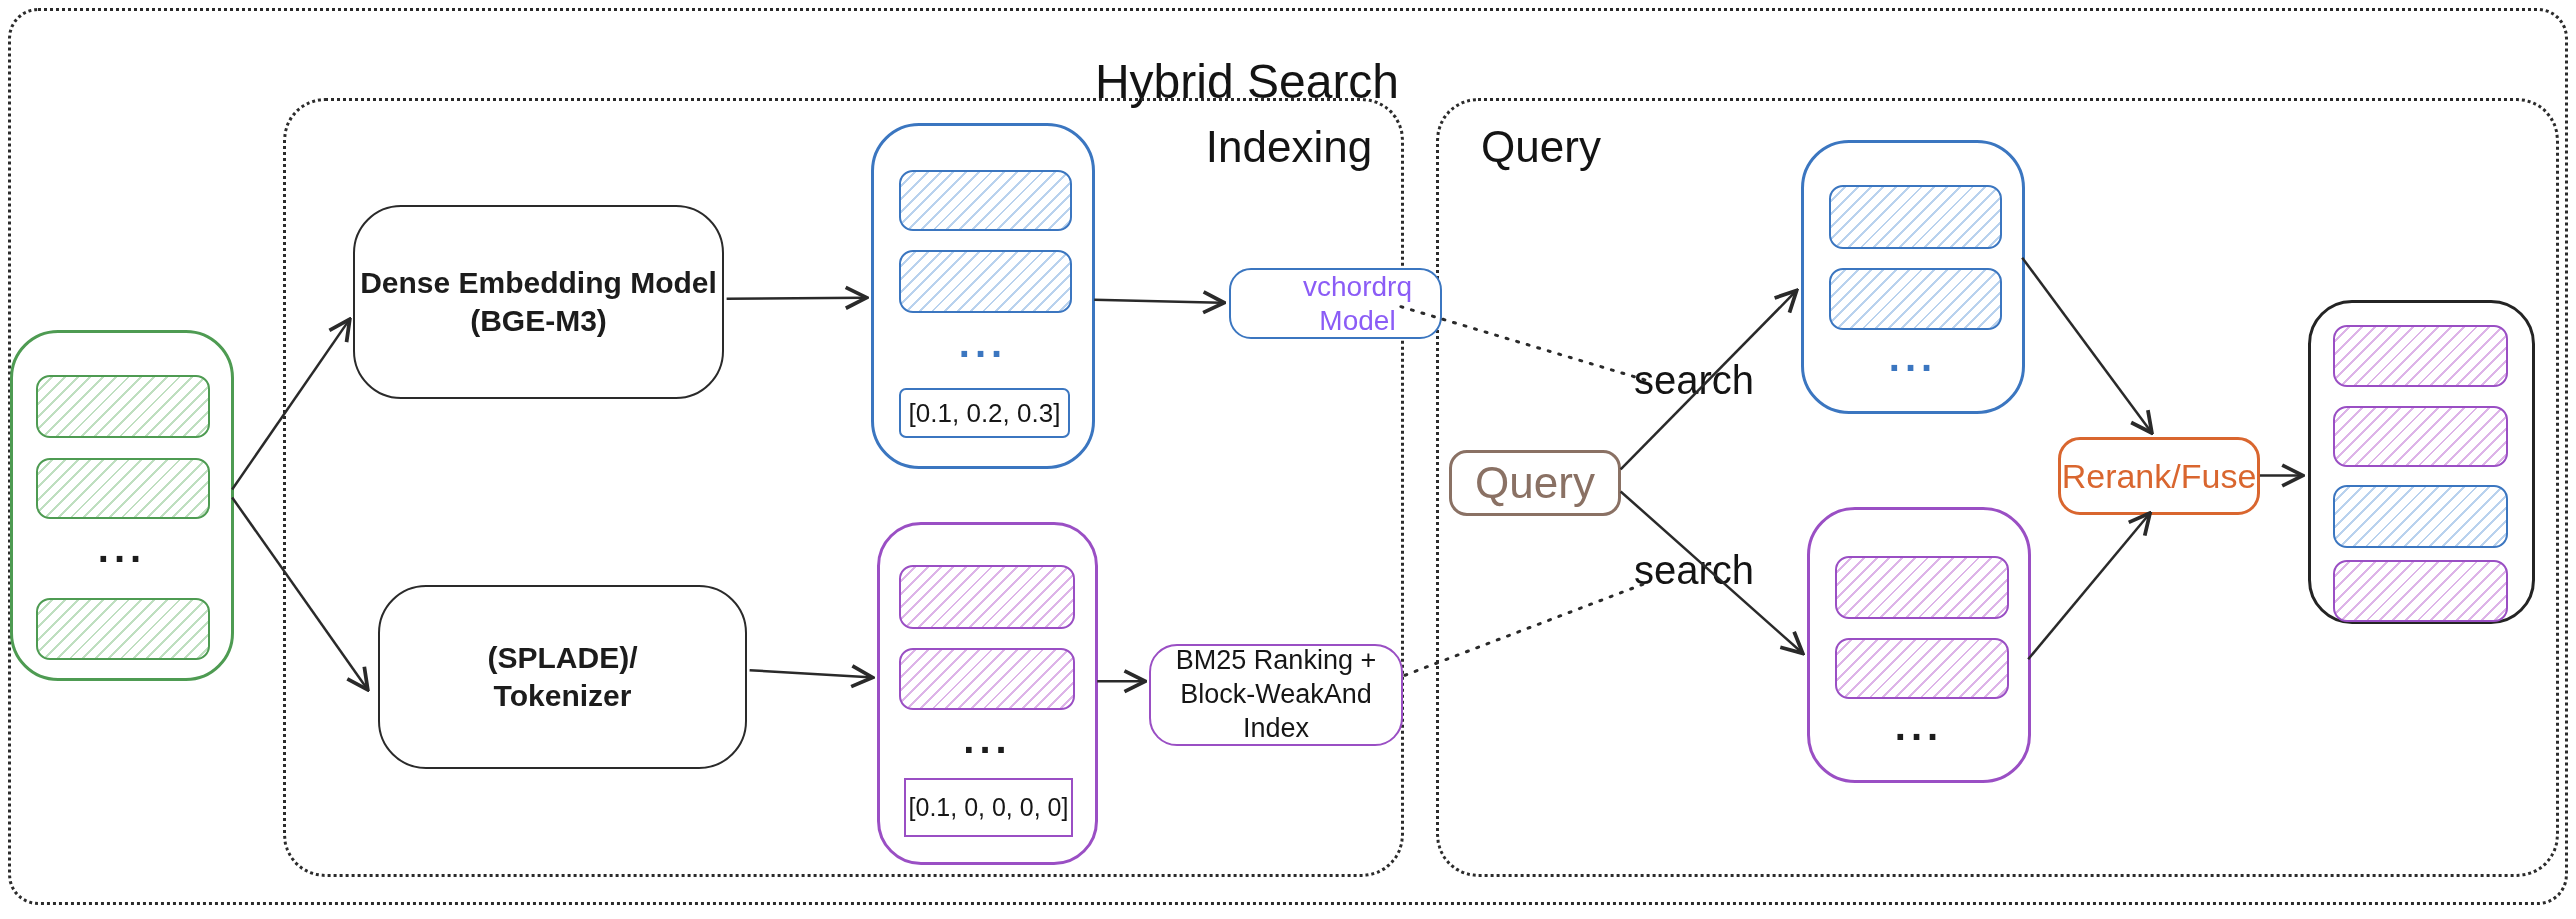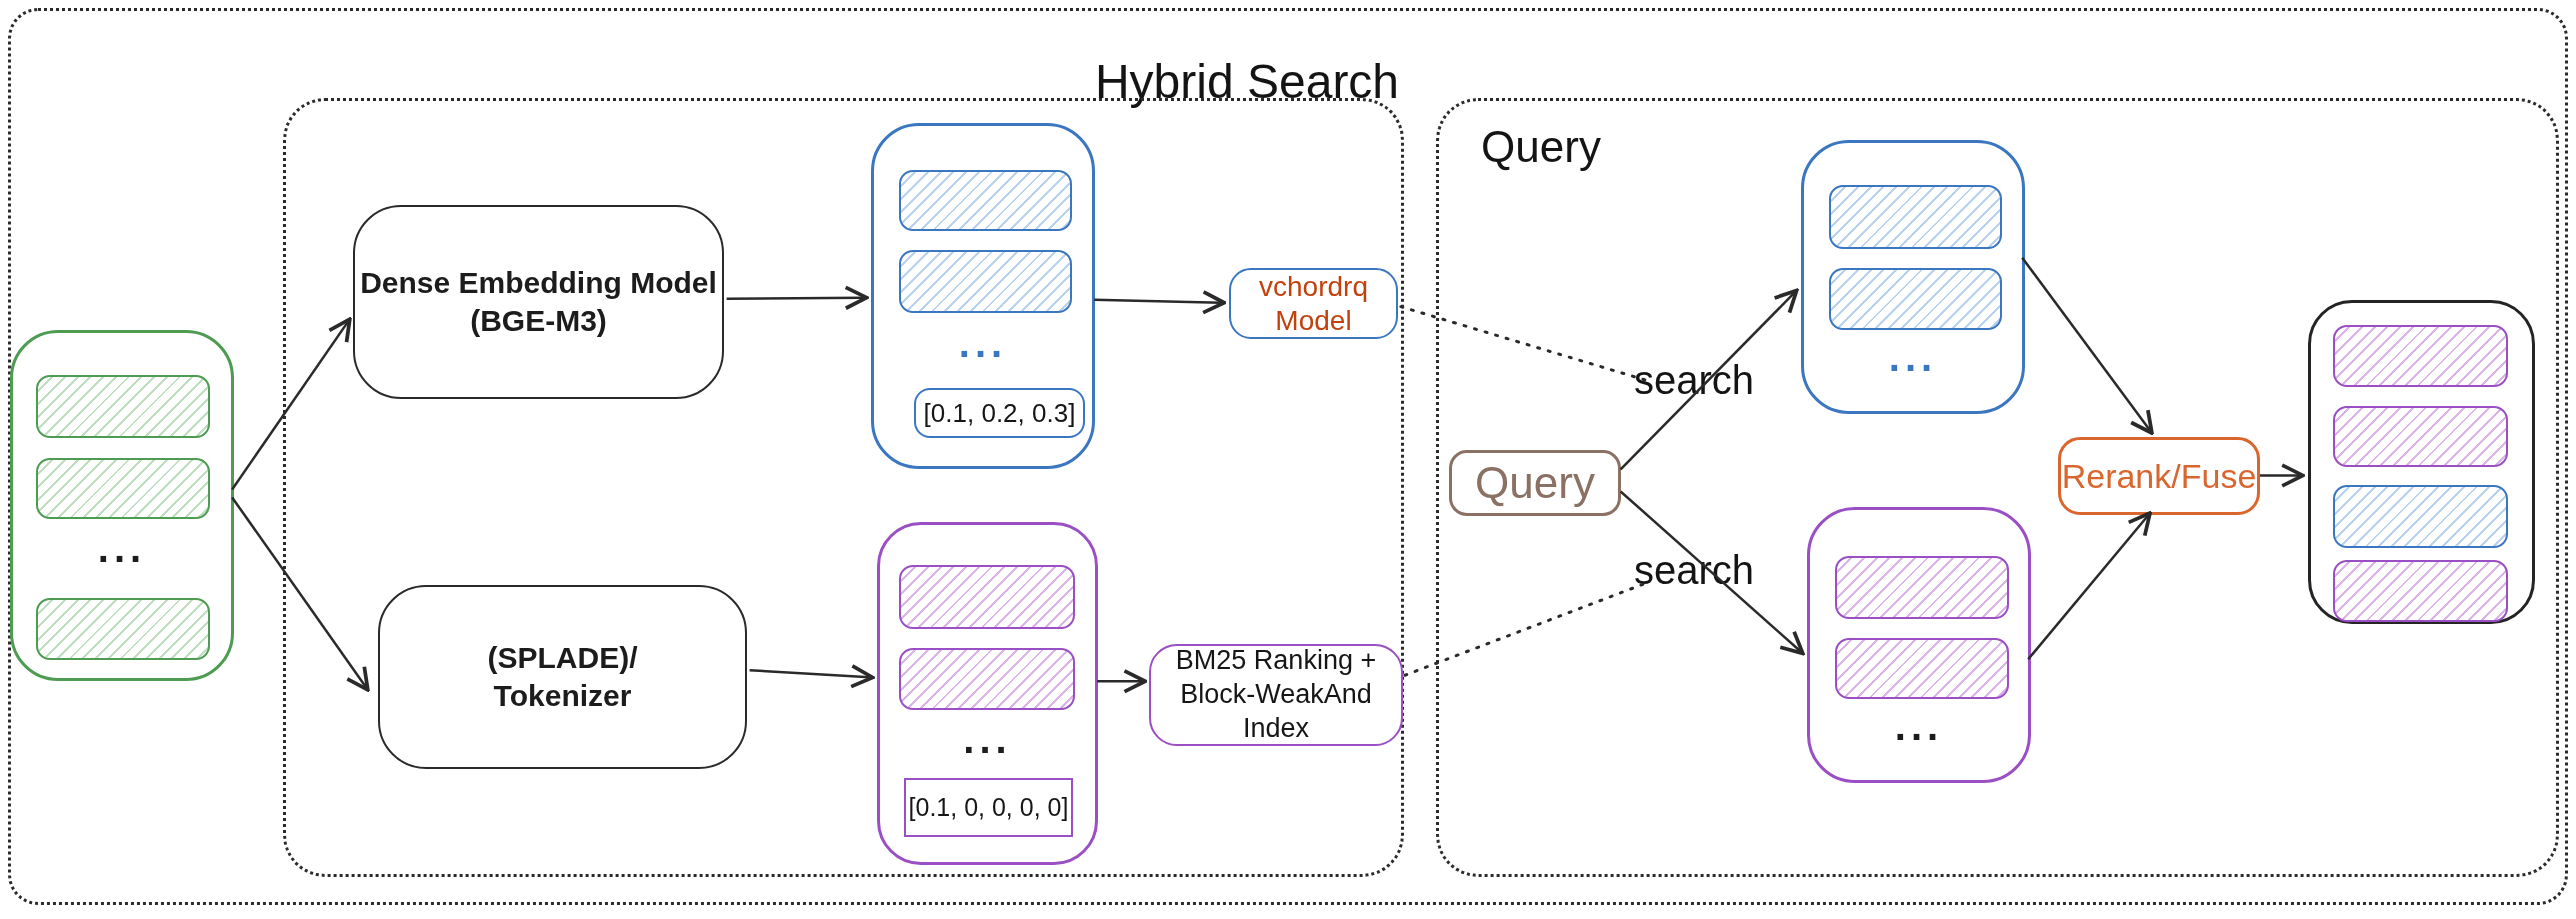--- a/index.html
+++ b/index.html
@@ -97,20 +97,21 @@
 </head>
 <body>
 
 <div id="canvas">
 
   <div class="panel" style="left:8px;top:8px;width:2554px;height:891px;border-radius:30px;"></div>
 
   <div class="big-label" style="left:1047px;top:14px;width:400px;font-size:48px;margin-top:40px;">Hybrid Search</div>
 
   <div class="panel" style="left:283px;top:98px;width:1115px;height:773px;border-radius:42px;"></div>
+  <div class="big-label" style="left:1169px;top:122px;width:240px;">Indexing</div>
 
   <div class="panel" style="left:1436px;top:98px;width:1117px;height:773px;border-radius:42px;"></div>
   <div class="big-label" style="left:1461px;top:122px;width:160px;">Query</div>
 
   <div class="stack" style="left:10px;top:330px;width:218px;height:345px;border:3px solid var(--green,#4e9b52);">
     <div class="row green" style="left:23px;top:42px;width:170px;height:59px;"></div>
     <div class="row green" style="left:23px;top:125px;width:170px;height:57px;"></div>
     <div class="ellipsis" style="top:195px;color:#1c1c1c;">...</div>
     <div class="row green" style="left:23px;top:265px;width:170px;height:58px;"></div>
   </div>
@@ -122,24 +123,24 @@
 
   <div class="node model-node" style="left:378px;top:585px;width:365px;height:180px;">
     <div>(SPLADE)/</div>
     <div>Tokenizer</div>
   </div>
 
   <div class="stack" style="left:871px;top:123px;width:218px;height:340px;border:3px solid var(--blue,#3b76c0);">
     <div class="row blue" style="left:25px;top:44px;width:169px;height:57px;"></div>
     <div class="row blue" style="left:25px;top:124px;width:169px;height:59px;"></div>
     <div class="ellipsis" style="top:197px;color:var(--blue,#3b76c0);">...</div>
-    <div class="value-box" style="left:40px;top:262px;width:167px;height:46px;border:2px solid var(--blue,#3b76c0);border-radius:16px;font-size:26px;">[0.1, 0.2, 0.3]</div>
-  </div>
-
-  <div class="node" style="left:1229px;top:268px;width:165px;height:67px;border:2.5px solid var(--blue,#3b76c0);border-radius:22px;font-size:28px;line-height:1.2;color:#c2410c;">
+    <div class="value-box" style="left:25px;top:262px;width:167px;height:46px;border:2px solid var(--blue,#3b76c0);border-radius:7px;font-size:26px;">[0.1, 0.2, 0.3]</div>
+  </div>
+
+  <div class="node" style="left:1229px;top:268px;width:165px;height:67px;border:2.5px solid var(--blue,#3b76c0);border-radius:22px;font-size:28px;line-height:1.2;color:#8b5cf6;padding-left:44px;">
     <div>vchordrq</div>
     <div>Model</div>
   </div>
 
   <div class="stack" style="left:877px;top:522px;width:215px;height:337px;border:3px solid var(--purple,#9a4fc4);border-radius:44px;">
     <div class="row purple" style="left:19px;top:40px;width:172px;height:60px;"></div>
     <div class="row purple" style="left:19px;top:123px;width:172px;height:58px;"></div>
     <div class="ellipsis" style="top:194px;color:#1c1c1c;">...</div>
     <div class="value-box" style="left:24px;top:253px;width:165px;height:55px;border:2px solid var(--purple,#9a4fc4);border-radius:0;font-size:25px;">[0.1, 0, 0, 0, 0]</div>
   </div>

